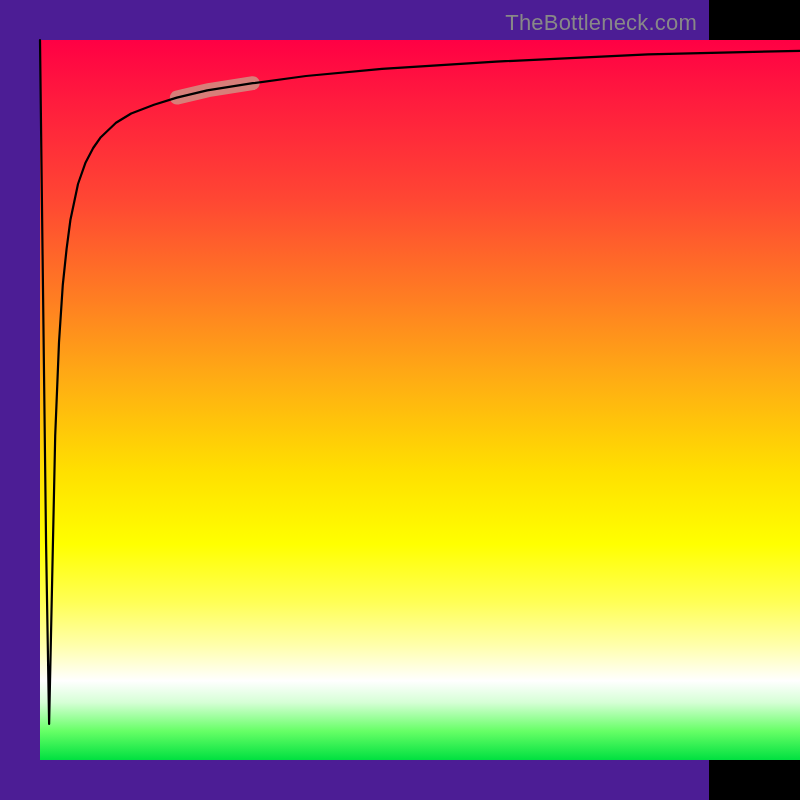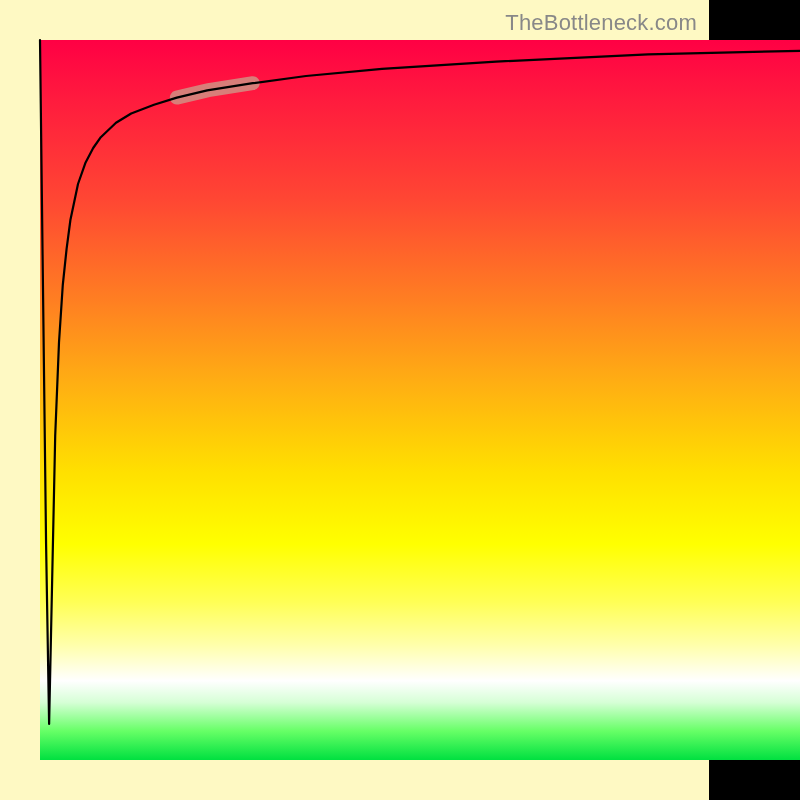--- a/index.html
+++ b/index.html
@@ -10,21 +10,21 @@
     background: #000;
     overflow: hidden;
     font-family: -apple-system, BlinkMacSystemFont, "Segoe UI", Arial, sans-serif;
   }
   .frame {
     position: absolute;
     left: 0;
     top: 0;
     width: 709px;
     height: 800px;
-    background: #fef9c3;
+    background: #4c1d95;
   }
   .plot-area {
     position: absolute;
     left: 40px;
     top: 40px;
     width: 760px;
     height: 720px;
     
     background: linear-gradient(
       to bottom,

